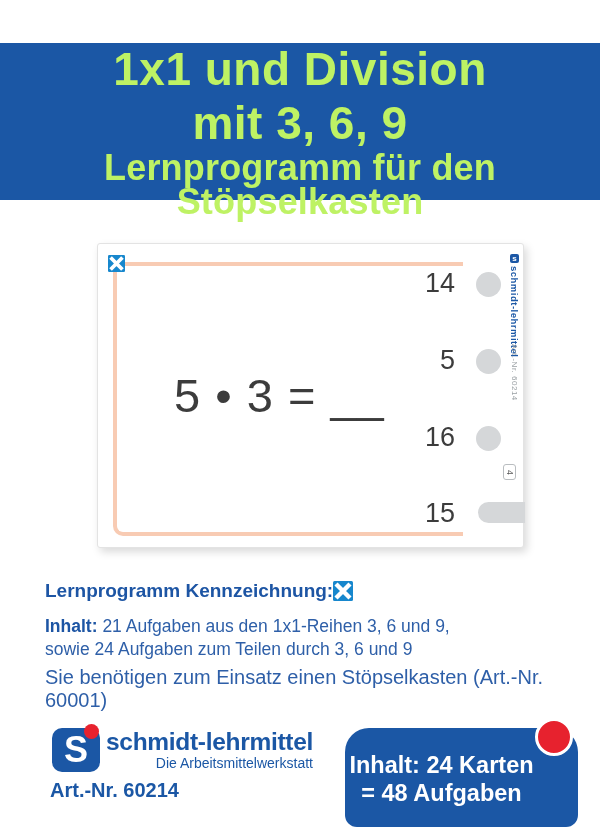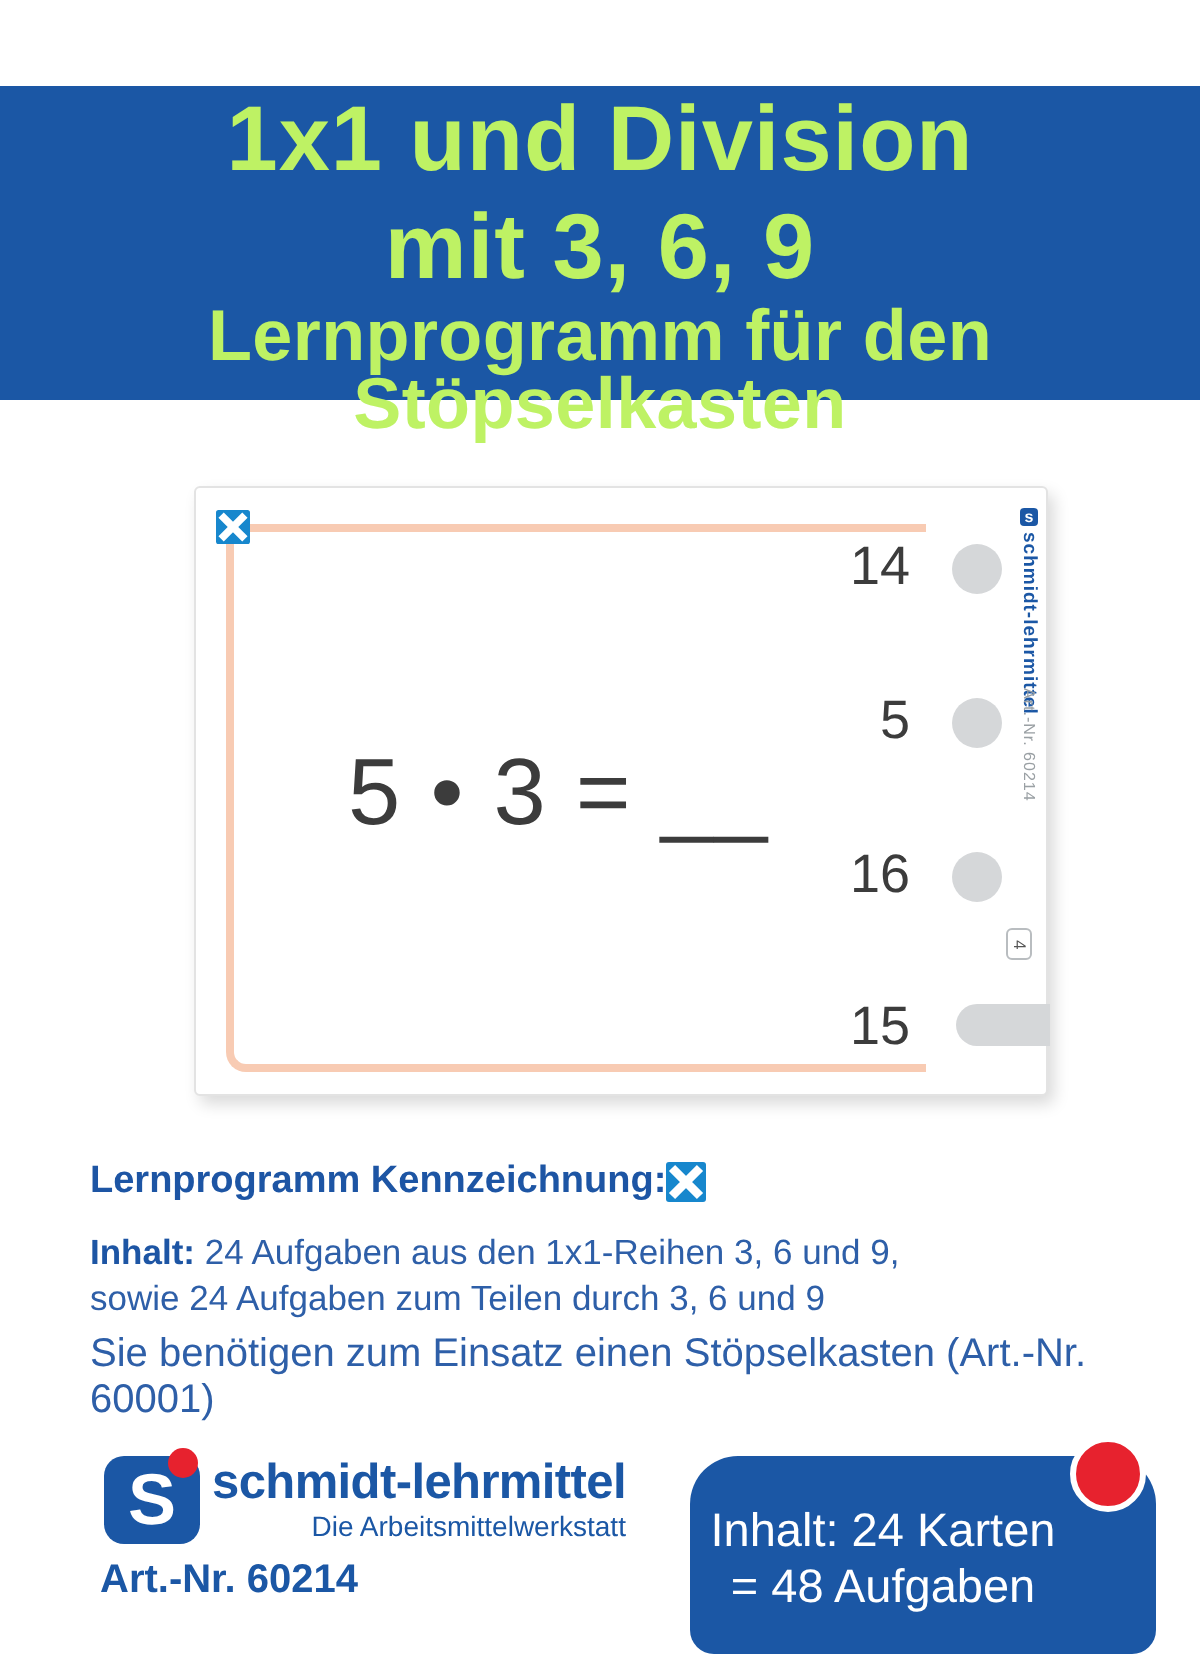--- a/index.html
+++ b/index.html
@@ -109,21 +109,21 @@
   .footer-artnr{
     position:absolute;left:50px;top:779px;
     font-size:20px;font-weight:bold;color:var(--brand-blue,#1b57a5);
   }
   .content-box{
     position:absolute;left:345px;top:728px;width:233px;height:99px;
     background:var(--brand-blue,#1b57a5);
     border-radius:24px 24px 12px 12px;
     display:flex;flex-direction:column;align-items:center;justify-content:center;
     box-sizing:border-box;padding-right:40px;padding-top:2px;
-    color:#fff;font-weight:normal;font-size:23.5px;line-height:28px;
+    color:#fff;font-weight:bold;font-size:23.5px;line-height:28px;
     white-space:nowrap;
   }
   .box-red-circle{
     position:absolute;left:535px;top:718px;width:38px;height:38px;border-radius:50%;
     background:var(--red,#e7222e);border:3px solid #fff;box-sizing:border-box;
   }
 </style>
 </head>
 <body>
 
@@ -165,21 +165,21 @@
   <span>Lernprogramm Kennzeichnung:</span>
   <span class="kennz-x-icon">
     <svg viewBox="0 0 20 20" width="20" height="20">
       <rect x="0" y="0" width="20" height="20" rx="1.5" fill="#1787cd"></rect>
       <path d="M3 3 L17 17 M17 3 L3 17" stroke="#ffffff" stroke-width="4.4" stroke-linecap="butt" fill="none"></path>
     </svg>
   </span>
 </div>
 
 <div class="inhalt-par">
-  <div><b>Inhalt:</b> <span>24 Aufgaben aus den 1x1-Reihen 3, 6 und 9,</span></div>
+  <div><b>Inhalt:</b> <span>21 Aufgaben aus den 1x1-Reihen 3, 6 und 9,</span></div>
   <div>sowie 24 Aufgaben zum Teilen durch 3, 6 und 9</div>
 </div>
 
 <div class="note">Sie benötigen zum Einsatz einen Stöpselkasten (Art.-Nr. 60001)</div>
 
 <div class="logo-square">S</div>
 <div class="logo-dot"></div>
 <div class="brand-text">
   <div class="brand-name">schmidt-lehrmittel</div>
   <div class="brand-tagline">Die Arbeitsmittelwerkstatt</div>

